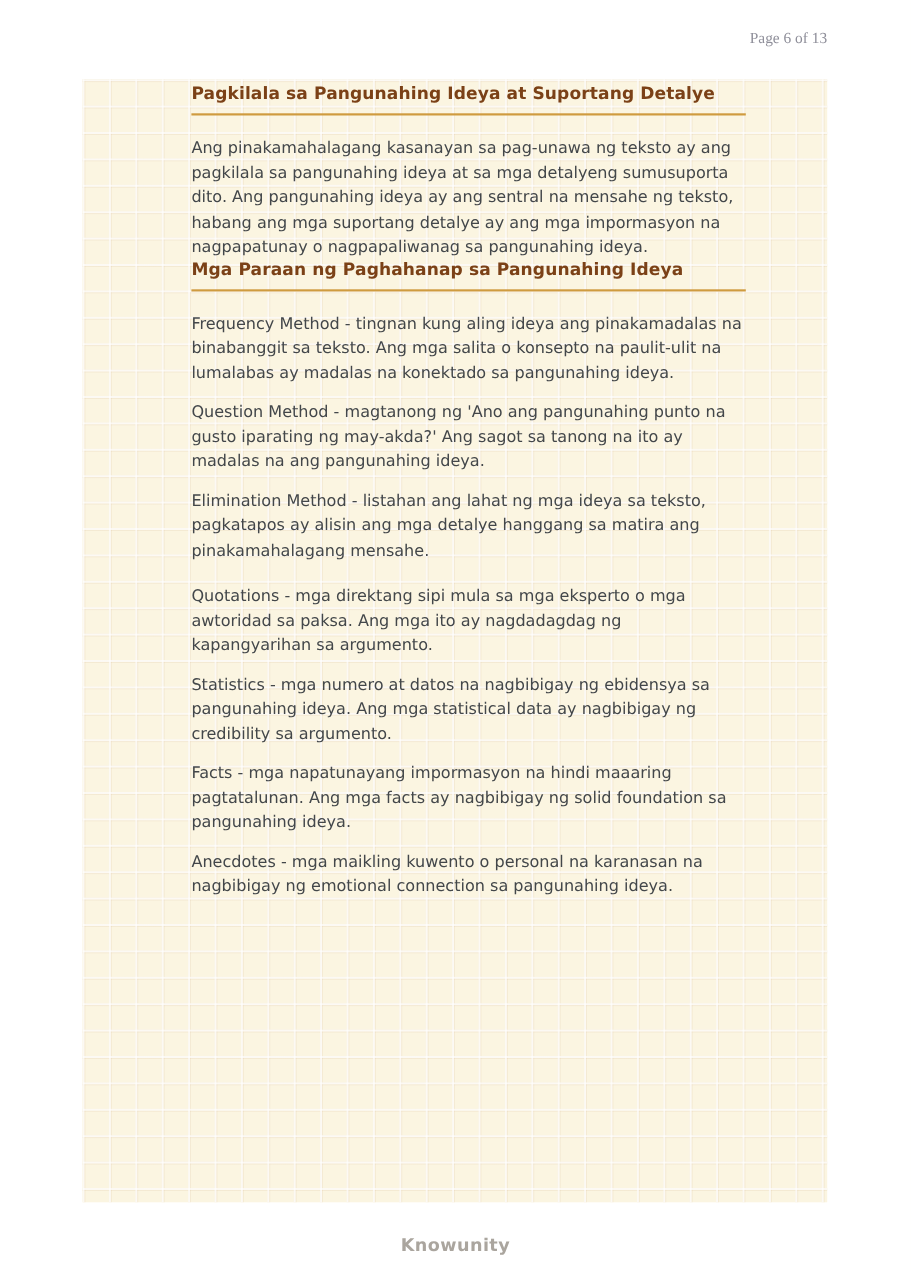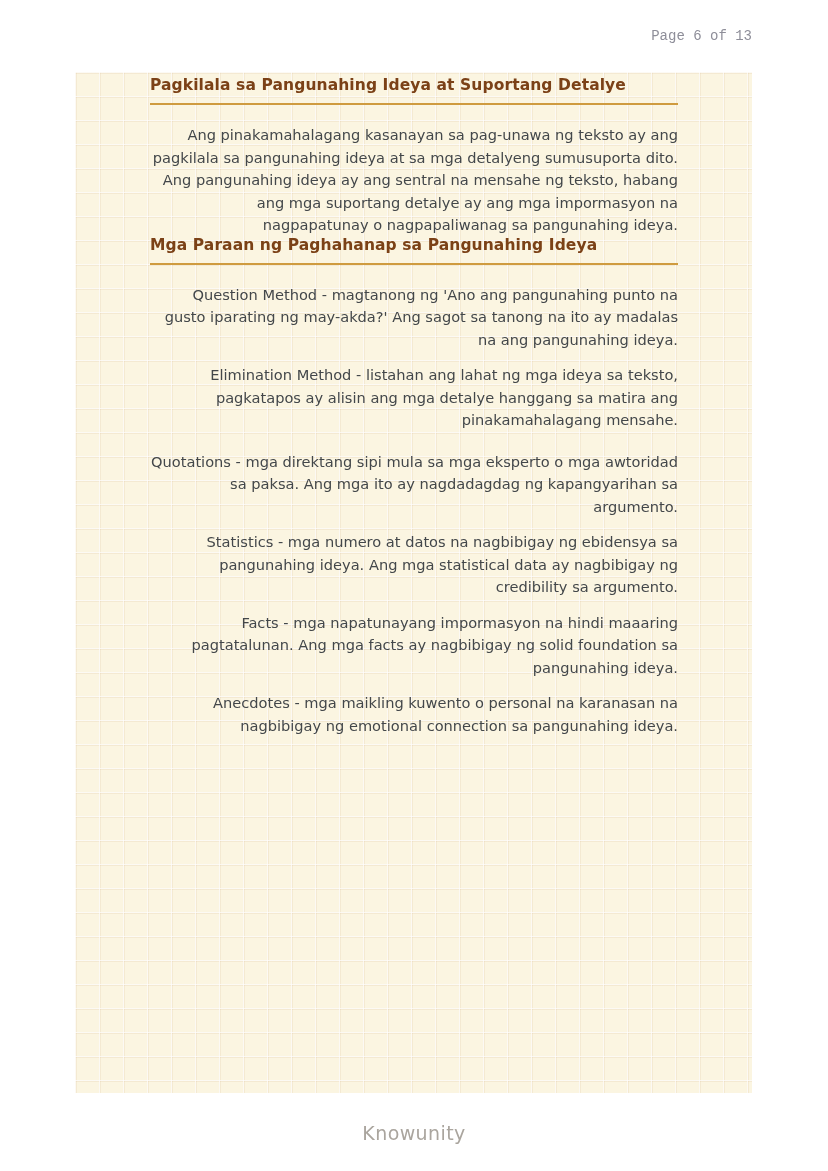--- a/index.html
+++ b/index.html
@@ -9,21 +9,21 @@
     width: 828px;
     height: 1171px;
     position: relative;
     font-family: "DejaVu Sans", "Liberation Sans", sans-serif;
   }
 
   .page-indicator {
     position: absolute;
     top: 28px;
     right: 76px;
-    font-family: Liberation Mono, monospace;
+    font-family: Liberation Serif, serif;
     font-size: 14px;
     color: #8e8e99;
   }
 
   .sheet {
     position: absolute;
     left: 75px;
     top: 72px;
     width: 677px;
     height: 1021px;
@@ -32,69 +32,70 @@
       linear-gradient(to right, rgba(255,255,255,0.75) 1.5px, rgba(255,255,255,0) 1.5px),
       linear-gradient(to bottom, rgba(255,255,255,0.75) 1.5px, rgba(255,255,255,0) 1.5px),
       linear-gradient(to right, rgba(205,170,130,0.16) 2.5px, rgba(205,170,130,0) 2.5px),
       linear-gradient(to bottom, rgba(205,170,130,0.16) 2.5px, rgba(205,170,130,0) 2.5px);
     background-size: 24px 24px;
     box-sizing: border-box;
     padding: 5px 74px 0 75px;
     overflow: hidden;
   }
 
-  .section { margin: 0; }
+  .section { margin: 0; padding-left: 24px; }
   .section + .section { }
 
   .heading {
     margin: 0;
     font-size: 15.5px;
     font-weight: bold;
     color: #7b4117;
     letter-spacing: 0.1px;
     padding-bottom: 9px;
     border-bottom: 2px solid #cf9b3f;
     line-height: 17px;
   }
 
   .para {
     margin: 19px 0 13px 0;
     font-size: 14.6px;
     line-height: 22.5px;
     color: #43474a;
     max-width: 530px;
-    text-align: right;
   }
   .para + .para { margin-top: 0; }
   .para:last-child { margin-bottom: 0; }
 
   .brand-footer {
     position: absolute;
     left: 0;
     width: 100%;
     top: 1122px;
     text-align: center;
-    font-size: 19px;
+    font-size: 16px;
     letter-spacing: 0.4px;
     color: #aaa59e;
+    font-weight: bold;
   }
 </style>
 </head>
 <body>
 
 <div class="page-indicator">Page 6 of 13</div>
 
 <div class="sheet">
   <div id="doc-content">
       <section class="section">
         <h2 class="heading">Pagkilala sa Pangunahing Ideya at Suportang Detalye</h2>
         <p class="para">Ang pinakamahalagang kasanayan sa pag-unawa ng teksto ay ang pagkilala sa pangunahing ideya at sa mga detalyeng sumusuporta dito. Ang pangunahing ideya ay ang sentral na mensahe ng teksto, habang ang mga suportang detalye ay ang mga impormasyon na nagpapatunay o nagpapaliwanag sa pangunahing ideya.</p>
       </section>
       <section class="section">
         <h2 class="heading">Mga Paraan ng Paghahanap sa Pangunahing Ideya</h2>
+        <p class="para">Frequency Method - tingnan kung aling ideya ang pinakamadalas na binabanggit sa teksto. Ang mga salita o konsepto na paulit-ulit na lumalabas ay madalas na konektado sa pangunahing ideya.</p>
         <p class="para">Question Method - magtanong ng 'Ano ang pangunahing punto na gusto iparating ng may-akda?' Ang sagot sa tanong na ito ay madalas na ang pangunahing ideya.</p>
         <p class="para">Elimination Method - listahan ang lahat ng mga ideya sa teksto, pagkatapos ay alisin ang mga detalye hanggang sa matira ang pinakamahalagang mensahe.</p>
       </section>
       <section class="section">
         <p class="para">Quotations - mga direktang sipi mula sa mga eksperto o mga awtoridad sa paksa. Ang mga ito ay nagdadagdag ng kapangyarihan sa argumento.</p>
         <p class="para">Statistics - mga numero at datos na nagbibigay ng ebidensya sa pangunahing ideya. Ang mga statistical data ay nagbibigay ng credibility sa argumento.</p>
         <p class="para">Facts - mga napatunayang impormasyon na hindi maaaring pagtatalunan. Ang mga facts ay nagbibigay ng solid foundation sa pangunahing ideya.</p>
         <p class="para">Anecdotes - mga maikling kuwento o personal na karanasan na nagbibigay ng emotional connection sa pangunahing ideya.</p>
       </section>
     </div>

